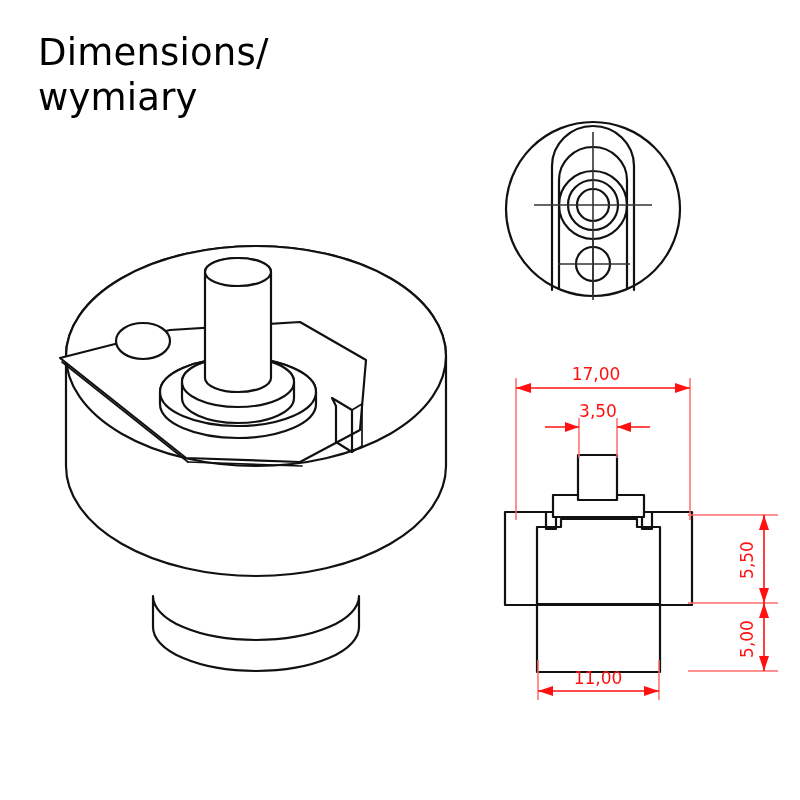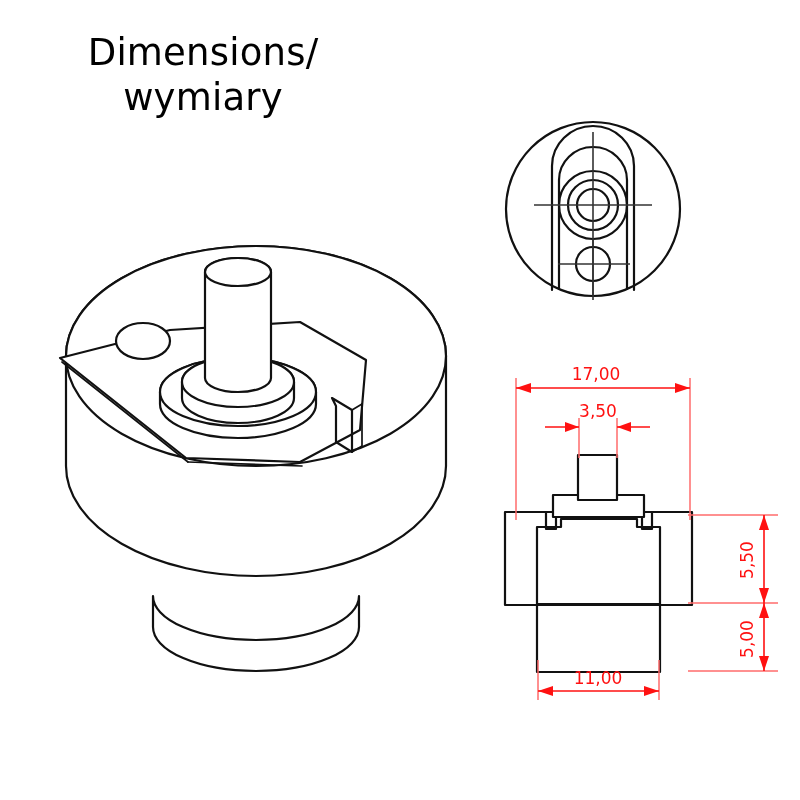--- a/index.html
+++ b/index.html
@@ -24,21 +24,20 @@
     position: absolute;
     left: 38px;
     top: 30px;
     width: 330px;
     font-family: "DejaVu Sans", "Liberation Sans", sans-serif;
     font-size: 37px;
     line-height: 1.22;
     color: #000000;
     letter-spacing: 0.2px;
     white-space: pre-line;
-    text-align: center;
   }
   svg.drawing {
     position: absolute;
     left: 0;
     top: 0;
     width: 800px;
     height: 800px;
   }
   .ln {
     fill: none;

